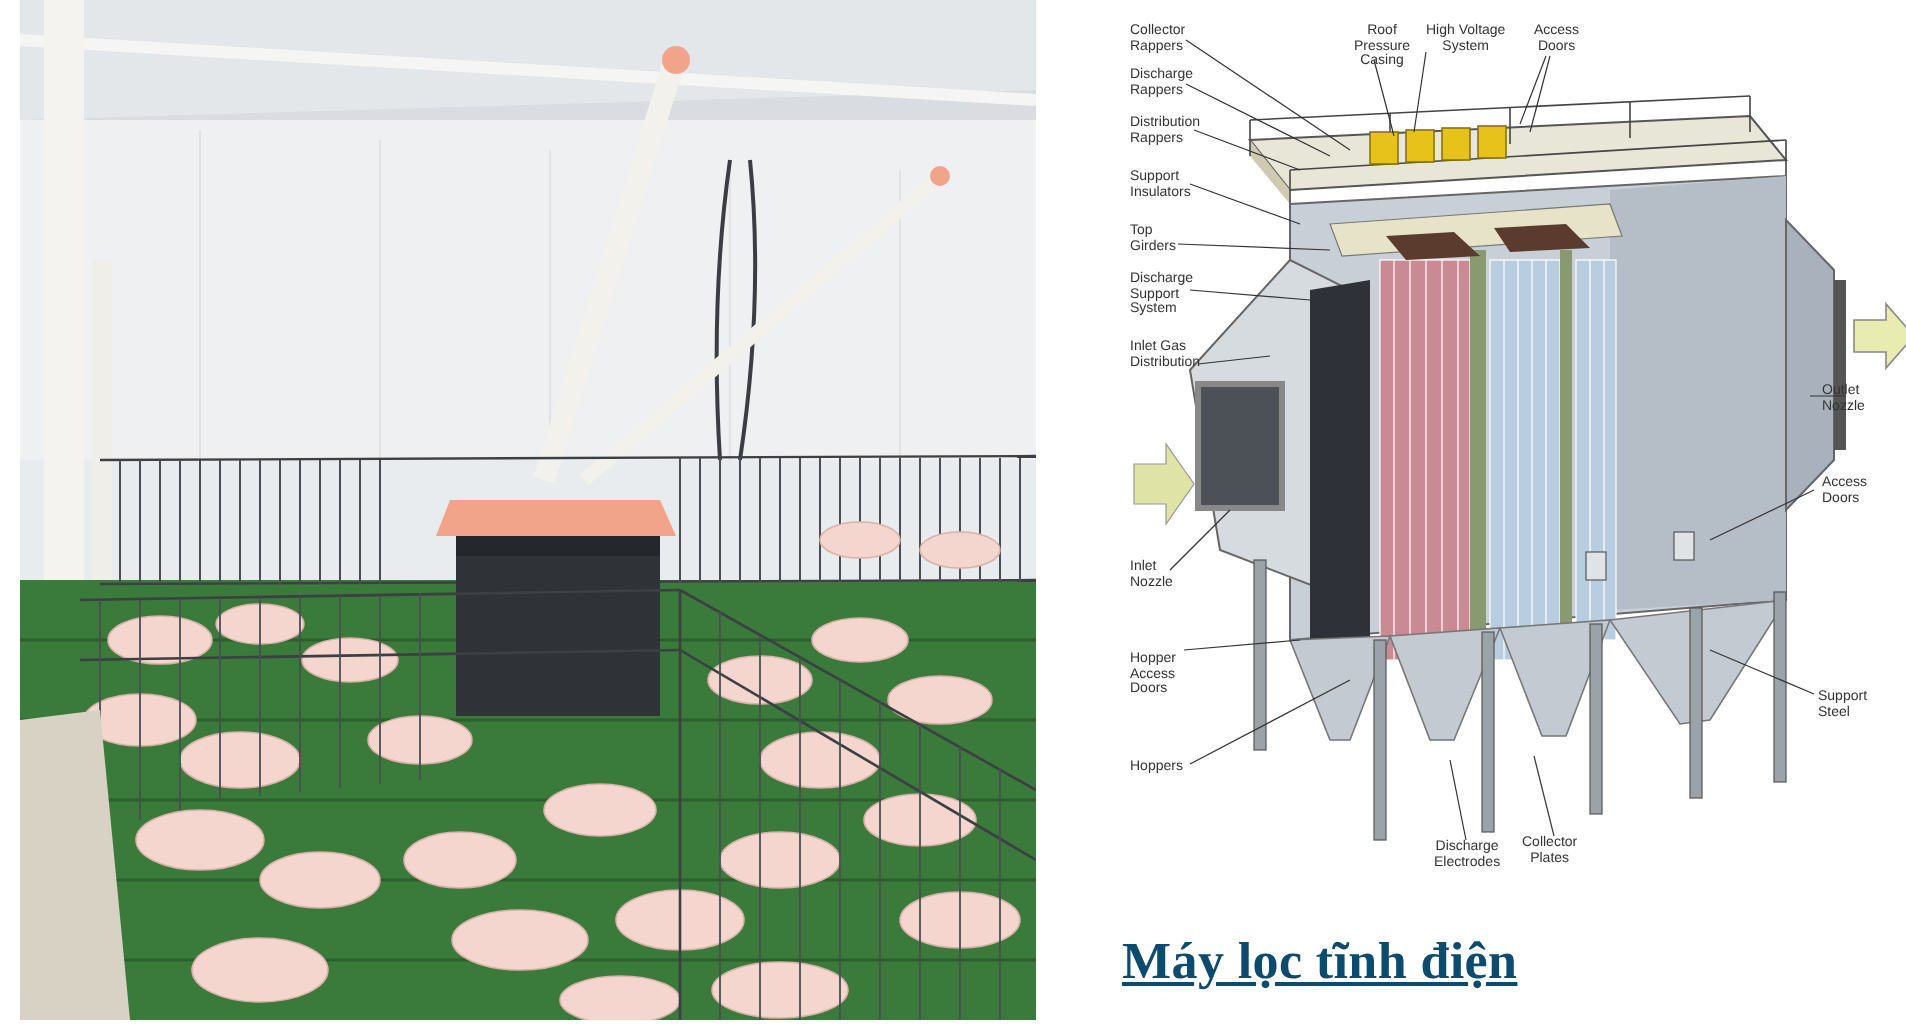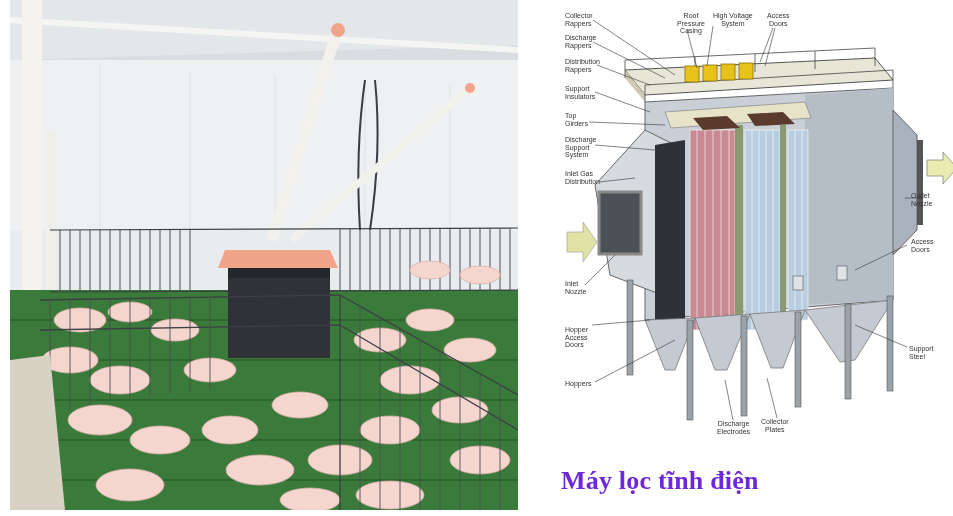--- a/index.html
+++ b/index.html
@@ -5,21 +5,21 @@
   html, body { margin:0; padding:0; background:#ffffff; }
   body { width:953px; height:516px; position:relative; overflow:hidden; font-family:"Liberation Sans", sans-serif; }
 
   
   .photo { position:absolute; left:10px; top:0; width:508px; height:510px; overflow:hidden; background:#e9ecee; }
   .photo svg { display:block; }
 
   
   .diagram { position:absolute; left:555px; top:0; width:398px; height:460px; }
   .lbl { position:absolute; font-family:"Liberation Sans", sans-serif; font-size:7px; line-height:7.5px; color:#333; white-space:pre-line; }
-  .caption { position:absolute; left:561px; top:466px; font-family:"Liberation Serif", serif; font-weight:bold; font-size:26px; color:#6d28d9; letter-spacing:0.2px; }
+  .caption { position:absolute; left:561px; top:466px; font-family:"Liberation Serif", serif; font-weight:bold; font-size:26px; color:#0c4a6e; letter-spacing:0.2px;text-decoration:underline; }
 </style>
 </head>
 <body>
 
 <div class="photo">
   <svg width="508" height="510" viewBox="0 0 508 510">
 
     <rect x="0" y="0" width="508" height="70" fill="#d9dde1"></rect>
     <polygon points="0,0 508,0 508,45 0,60" fill="#e4e7ea"></polygon>
     <line x1="0" y1="20" x2="508" y2="50" stroke="#f5f5f3" stroke-width="6"></line>

